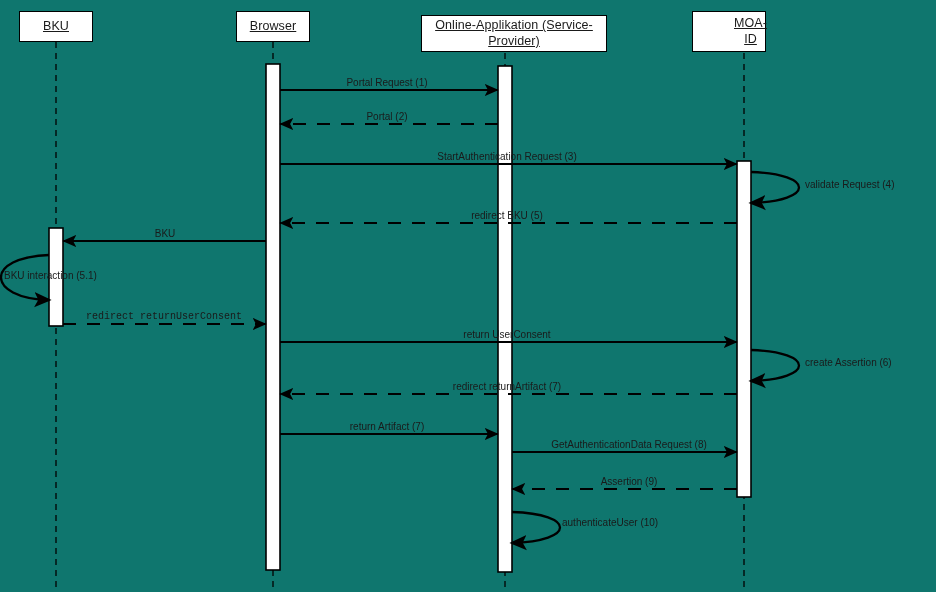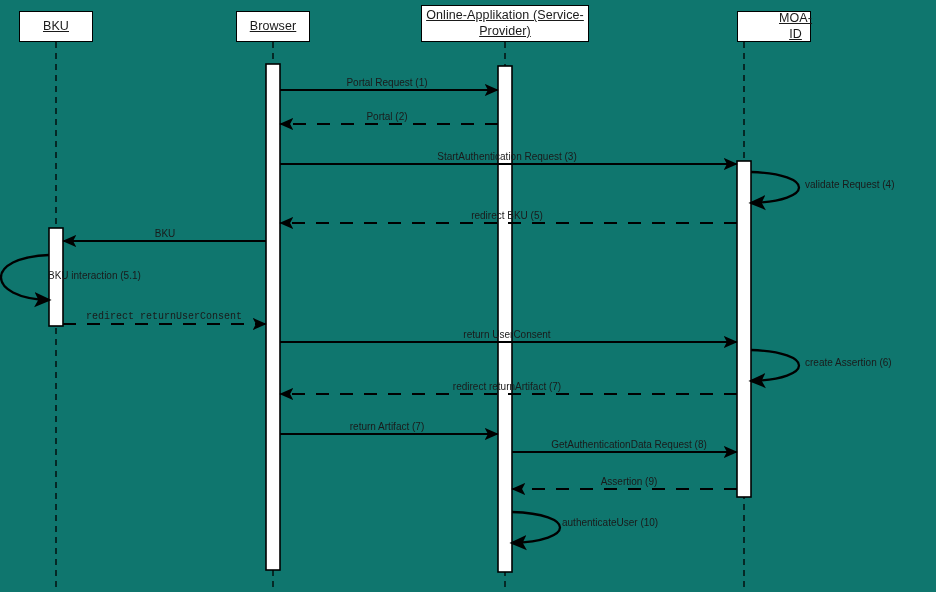--- a/index.html
+++ b/index.html
@@ -99,38 +99,38 @@
       </g>
   </svg>
 
   <div id="boxes">
       <div class="lifeline-box" style="left: 19px; top: 11px; width: 74px; height: 31px;">
         <span class="lifeline-title">BKU</span>
       </div>
       <div class="lifeline-box" style="left: 236px; top: 11px; width: 74px; height: 31px;">
         <span class="lifeline-title">Browser</span>
       </div>
-      <div class="lifeline-box" style="left: 421px; top: 5px; width: 168px; height: 37px;">
+      <div class="lifeline-box" style="left: 421px; top: 15px; width: 186px; height: 37px;">
         <span class="lifeline-title">Online-Applikation (Service-Provider)</span>
       </div>
-      <div class="lifeline-box" style="left: 737px; top: 11px; width: 74px; height: 31px; padding-left: 43px;">
+      <div class="lifeline-box" style="left: 692px; top: 11px; width: 74px; height: 41px; padding-left: 43px;">
         <span class="lifeline-title">MOA-ID</span>
       </div>
     </div>
   <div id="labels">
       <div class="msg-label center" style="left: 387px; top: 78px;">Portal Request (1)</div>
       <div class="msg-label center" style="left: 387px; top: 112px;">Portal (2)</div>
       <div class="msg-label center" style="left: 507px; top: 152px;">StartAuthentication Request (3)</div>
       <div class="msg-label center" style="left: 507px; top: 211px;">redirect BKU (5)</div>
       <div class="msg-label center" style="left: 165px; top: 229px;">BKU</div>
       <div class="msg-label center" style="left: 164px; top: 312px; font-family: Liberation Mono, monospace;">redirect returnUserConsent</div>
       <div class="msg-label center" style="left: 507px; top: 330px;">return UserConsent</div>
       <div class="msg-label center" style="left: 507px; top: 382px;">redirect returnArtifact (7)</div>
       <div class="msg-label center" style="left: 387px; top: 422px;">return Artifact (7)</div>
       <div class="msg-label center" style="left: 629px; top: 440px;">GetAuthenticationData Request (8)</div>
       <div class="msg-label center" style="left: 629px; top: 477px;">Assertion (9)</div>
       <div class="msg-label" style="left: 805px; top: 180px;">validate Request (4)</div>
-      <div class="msg-label" style="left: 16px; top: 271px; padding-left: 32px;">BKU interaction (5.1)</div>
+      <div class="msg-label" style="left: 4px; top: 271px;">BKU interaction (5.1)</div>
       <div class="msg-label" style="left: 805px; top: 358px;">create Assertion (6)</div>
       <div class="msg-label" style="left: 562px; top: 518px; text-align: right;">authenticateUser (10)</div>
     </div>
 
 </div>
 
 </body></html>

